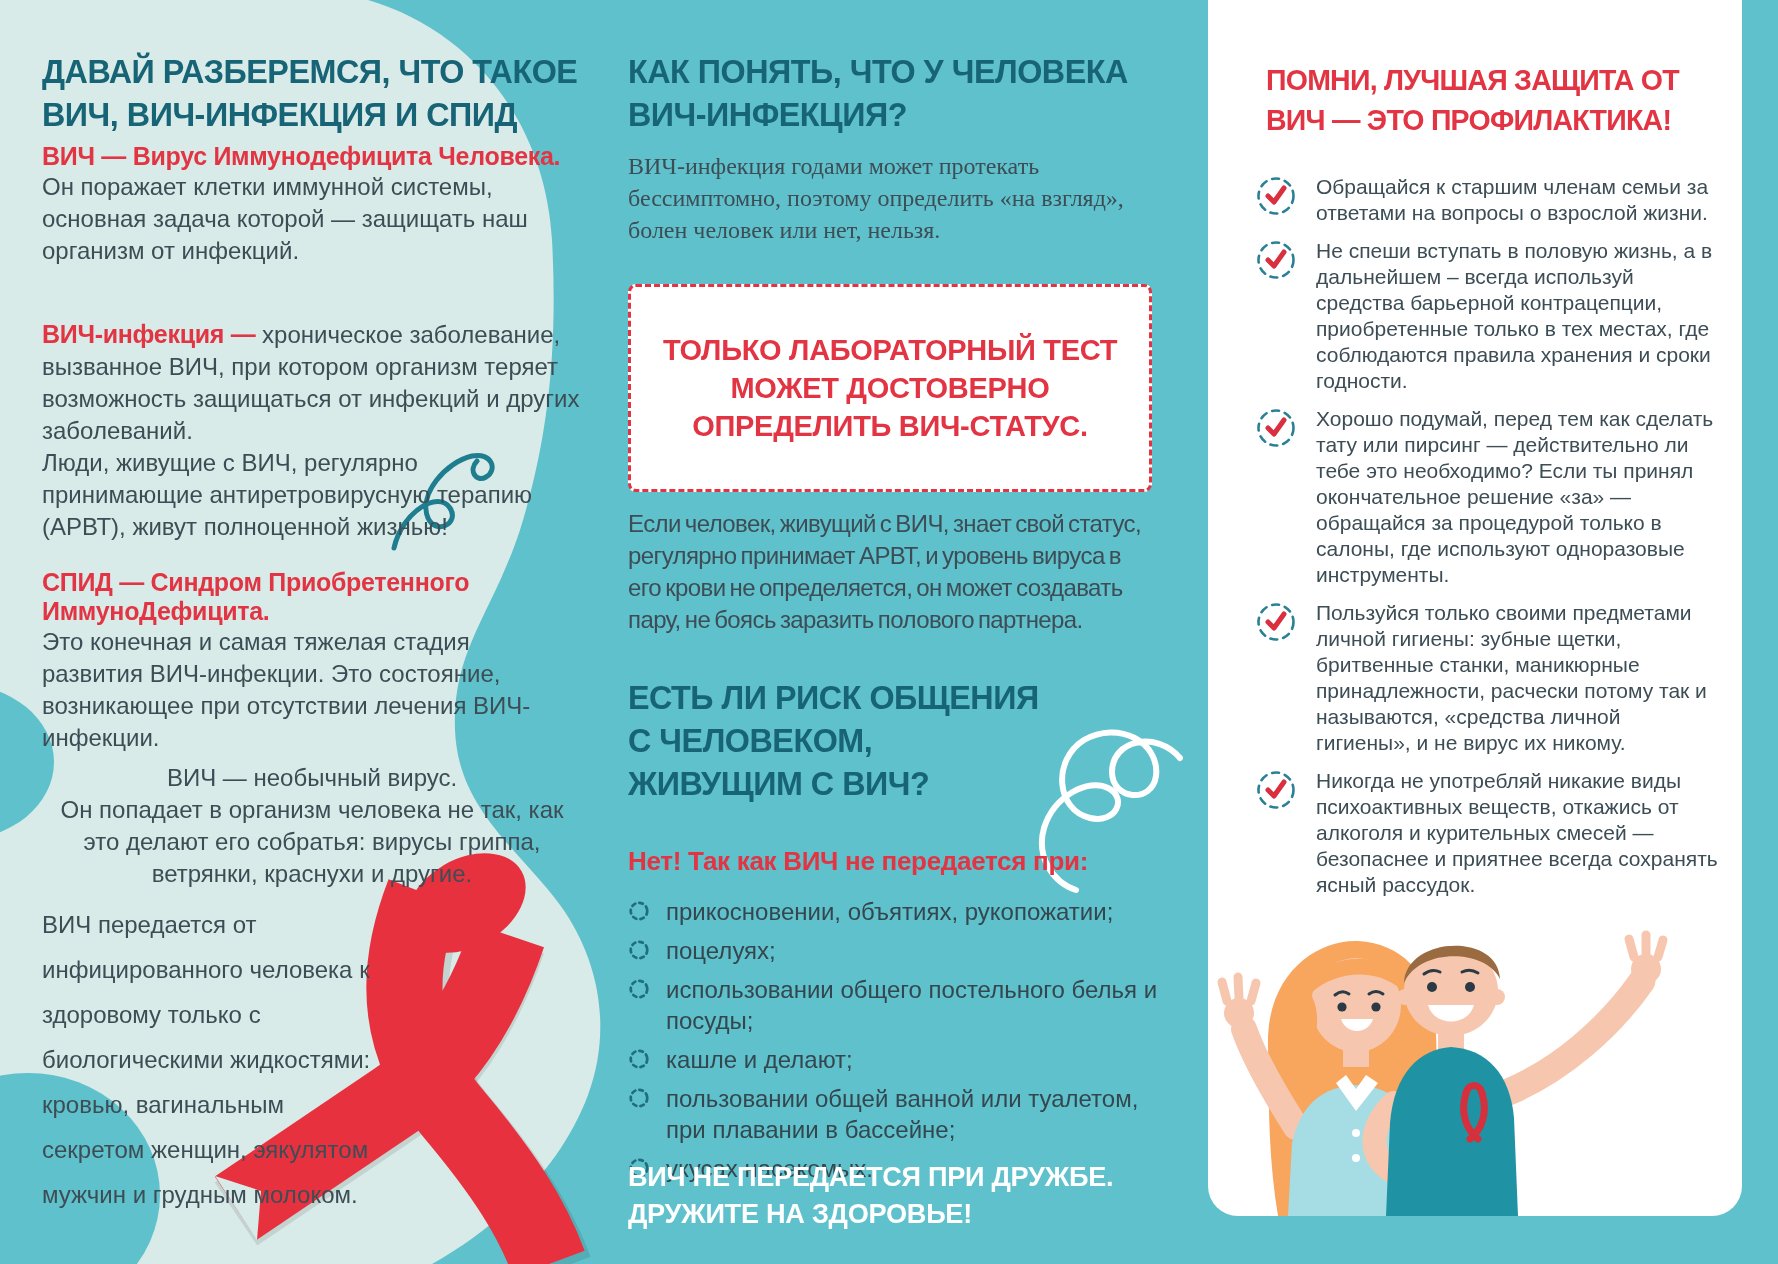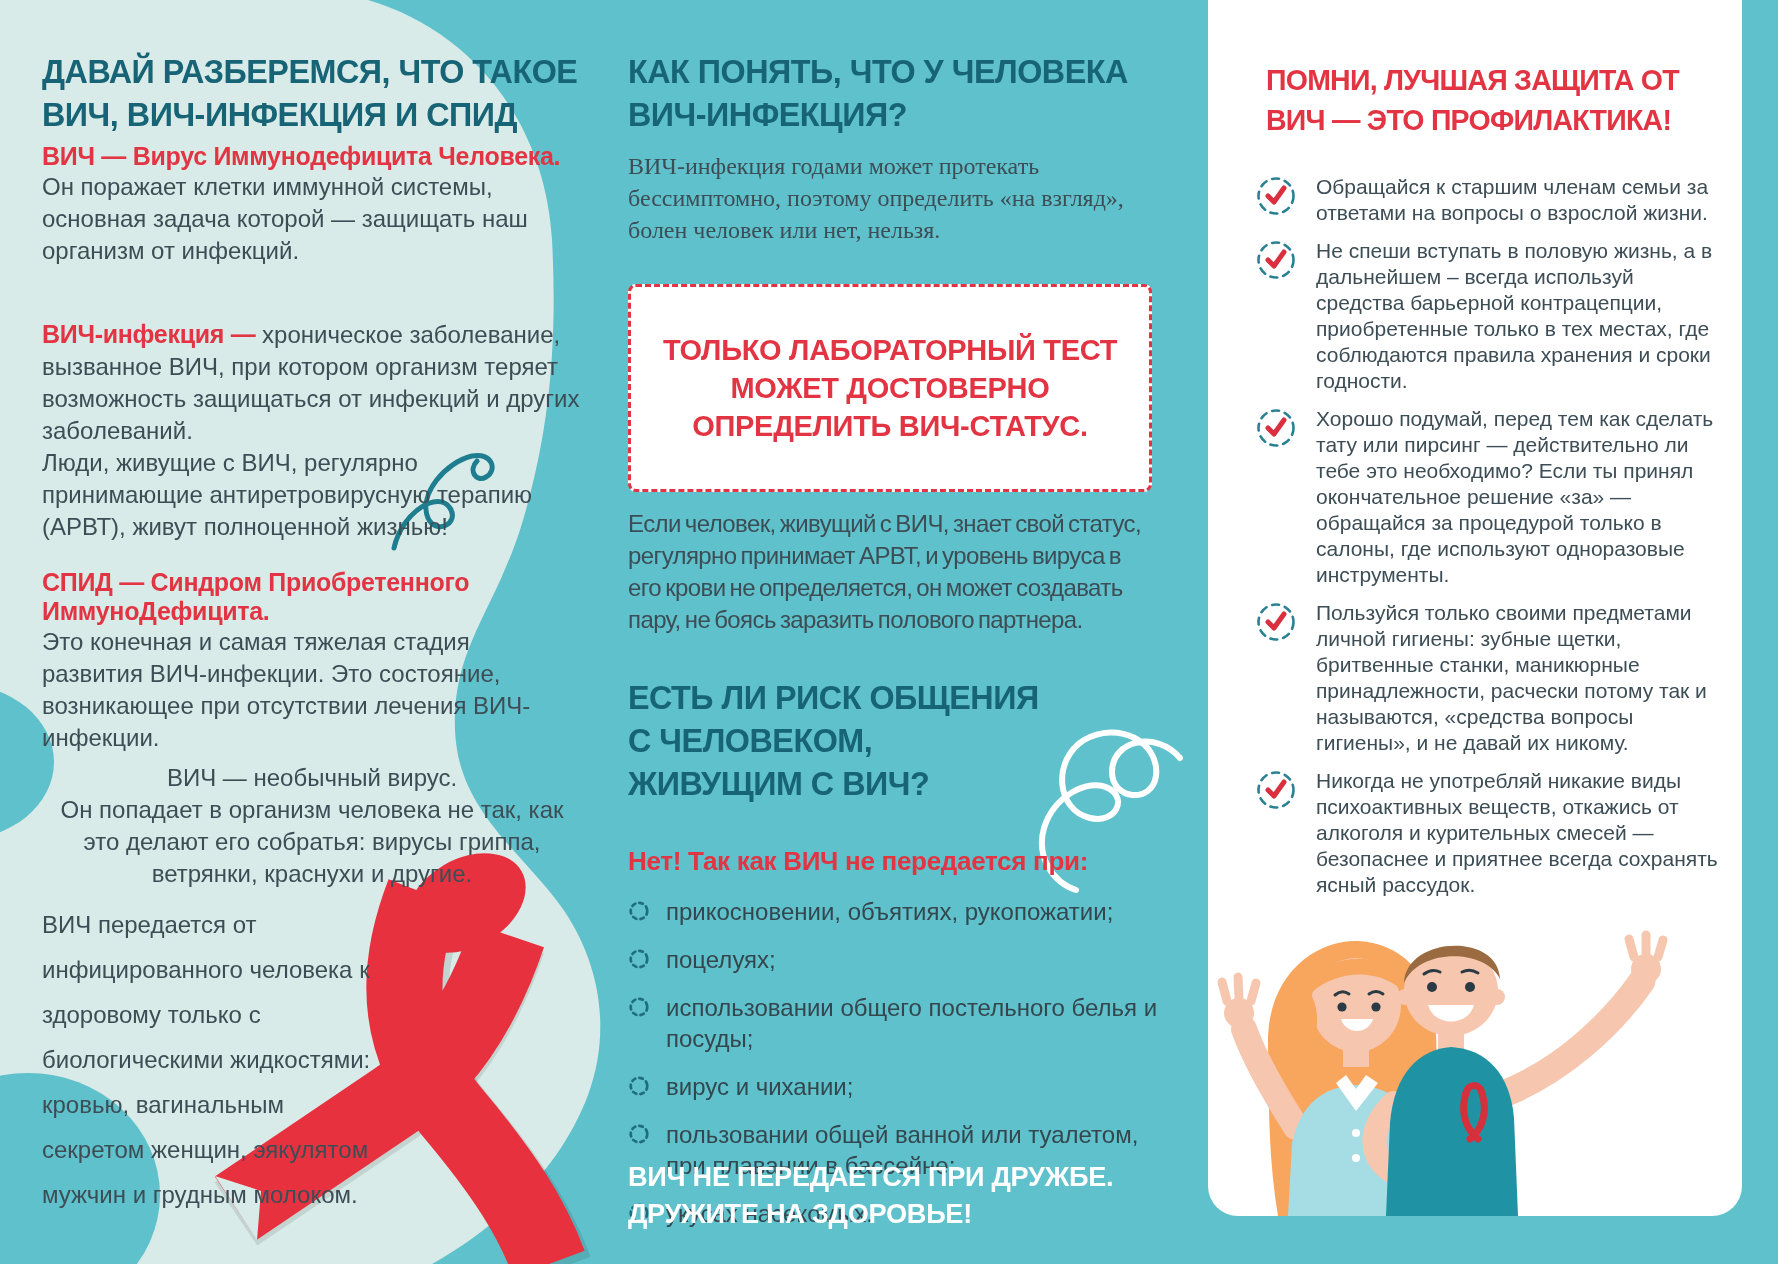--- a/index.html
+++ b/index.html
@@ -16,21 +16,21 @@
   }
   .red{color:#e23442;}
   .lead{font-weight:bold;font-size:25px;letter-spacing:-0.3px;}
   .body-txt{font-size:24px;line-height:32px;color:#3d4d55;}
   .tight{letter-spacing:-0.6px;word-spacing:-2px;}
   .callout{
     background:#fff;border:3px dashed #e23442;border-radius:8px;
     padding:44px 20px;text-align:center;box-sizing:border-box;
   }
   .callout p{color:#e23442;font-weight:bold;font-size:29px;line-height:38px;letter-spacing:-0.3px;}
-  .no-list{display:flex;flex-direction:column;gap:17px;}
+  .no-list{display:flex;flex-direction:column;gap:8px;}
   .no-item{display:flex;gap:16px;align-items:flex-start;}
   .no-item .bullet{flex:0 0 auto;margin-top:4px;}
   .no-item span{font-size:24px;line-height:31px;color:#34474f;}
   .footer-strong{
     color:#ffffff;font-weight:bold;font-size:28px;line-height:37px;
     letter-spacing:-0.3px;transform:scaleX(.97);transform-origin:left top;
   }
   .card{
     position:absolute;left:1208px;top:0;width:534px;height:1216px;
     background:#ffffff;border-radius:0 0 30px 30px;overflow:hidden;
@@ -145,21 +145,21 @@
     <div class="no-item">
       <svg class="bullet" width="22" height="22">
           <use href="#dash-sym"></use>
         </svg>
       <span>использовании общего постельного белья и посуды;</span>
     </div>
     <div class="no-item">
       <svg class="bullet" width="22" height="22">
           <use href="#dash-sym"></use>
         </svg>
-      <span>вирус и чихании;</span>
+      <span>кашле и делают;</span>
     </div>
     <div class="no-item">
       <svg class="bullet" width="22" height="22">
           <use href="#dash-sym"></use>
         </svg>
       <span>пользовании общей ванной или туалетом, при плавании в бассейне;</span>
     </div>
     <div class="no-item">
       <svg class="bullet" width="22" height="22">
           <use href="#dash-sym"></use>
@@ -189,21 +189,21 @@
         <div class="tip">
           <svg class="tipicon" width="40" height="40">
               <use href="#check-sym"></use>
             </svg>
           <p>Хорошо подумай, перед тем как сделать тату или пирсинг — действительно ли тебе это необходимо? Если ты принял окончательное решение «за» — обращайся за процедурой только в салоны, где используют одноразовые инструменты.</p>
         </div>
         <div class="tip">
           <svg class="tipicon" width="40" height="40">
               <use href="#check-sym"></use>
             </svg>
-          <p>Пользуйся только своими предметами личной гигиены: зубные щетки, бритвенные станки, маникюрные принадлежности, расчески потому так и называются, «средства вопросы гигиены», и не давай их никому.</p>
+          <p>Пользуйся только своими предметами личной гигиены: зубные щетки, бритвенные станки, маникюрные принадлежности, расчески потому так и называются, «средства личной гигиены», и не вирус их никому.</p>
         </div>
         <div class="tip">
           <svg class="tipicon" width="40" height="40">
               <use href="#check-sym"></use>
             </svg>
           <p>Никогда не употребляй никакие виды психоактивных веществ, откажись от алкоголя и курительных смесей — безопаснее и приятнее всегда сохранять ясный рассудок.</p>
         </div>
       </div>
     </div>
 

